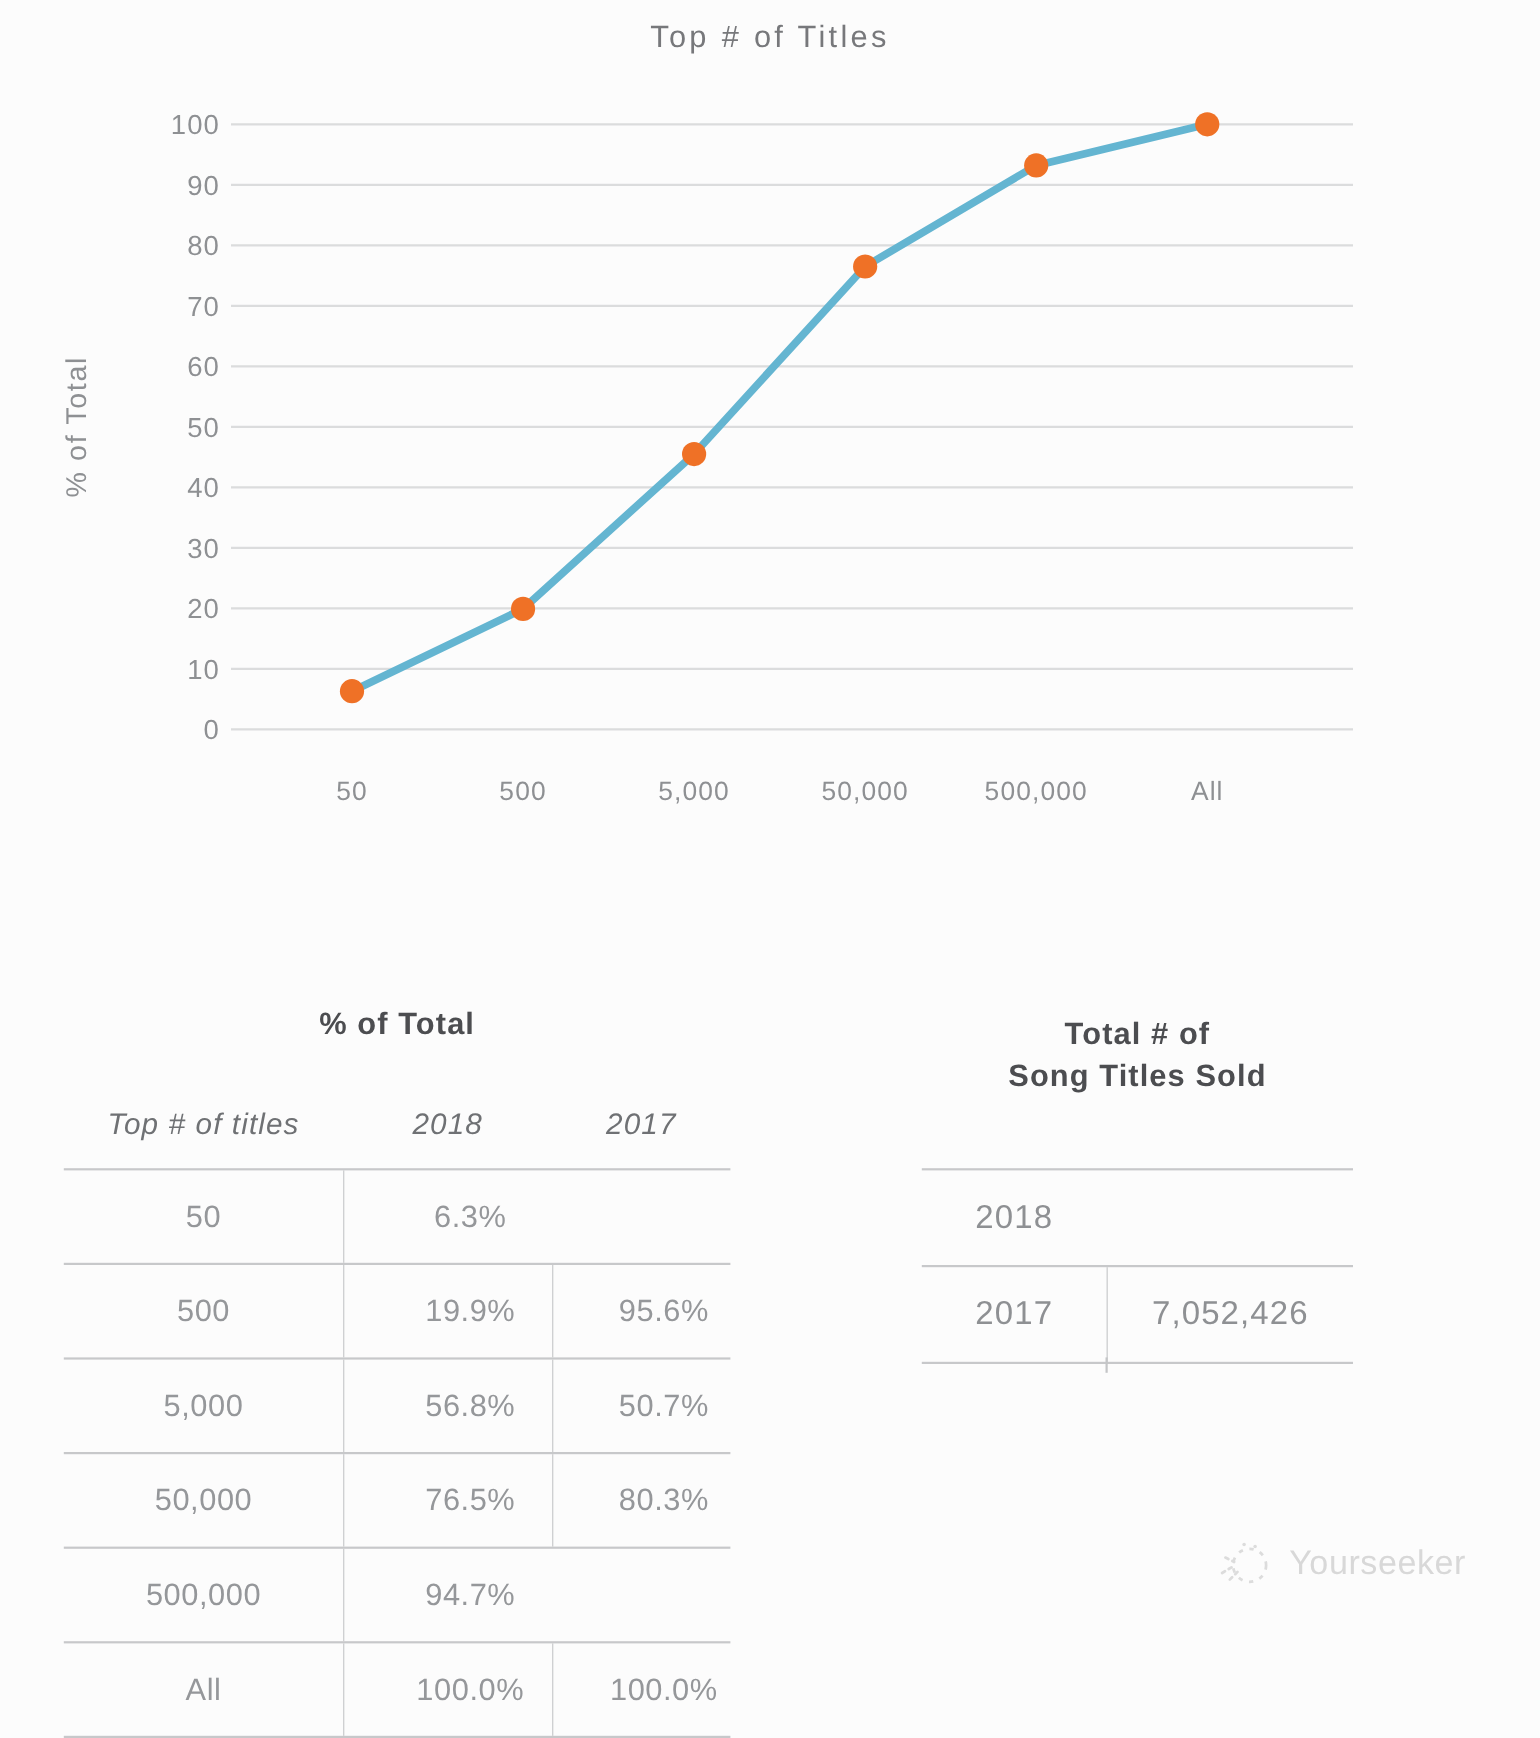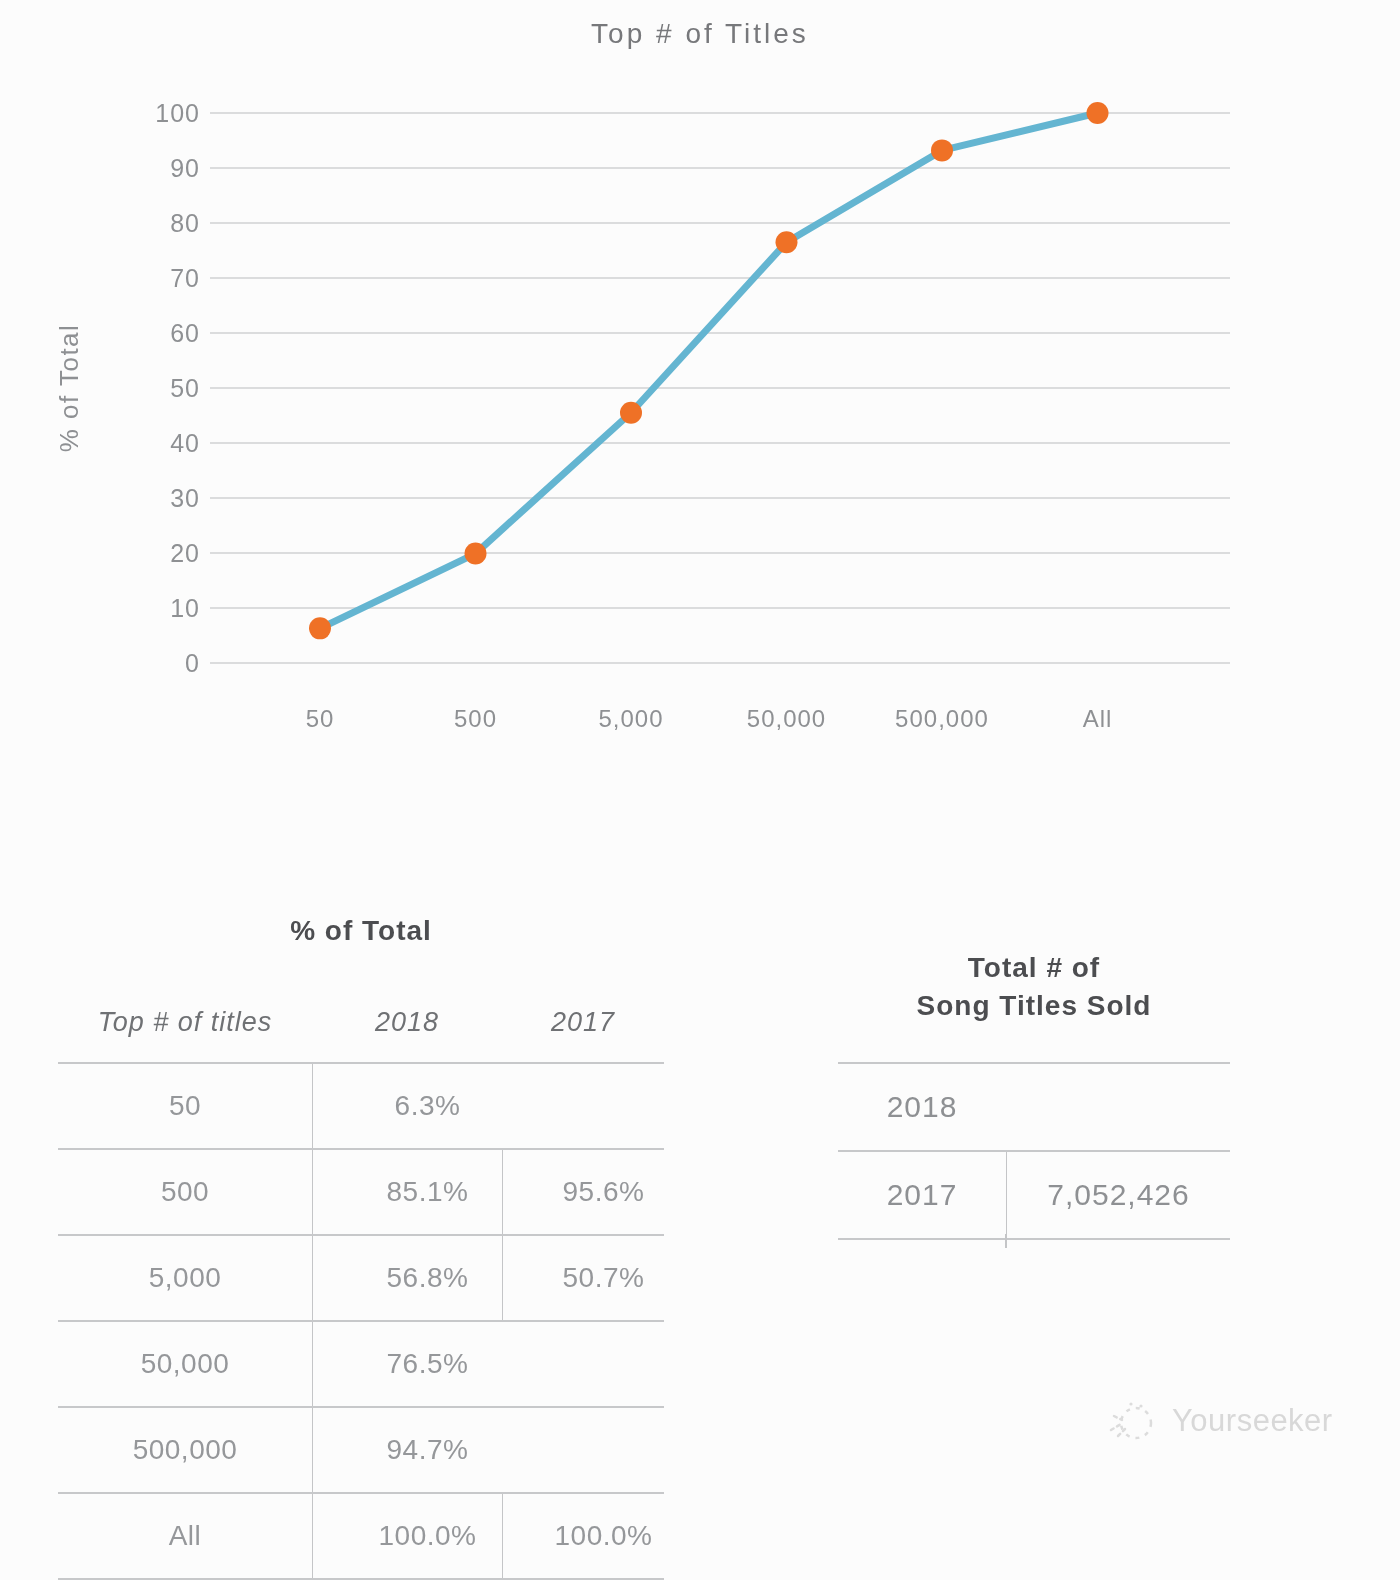--- a/index.html
+++ b/index.html
@@ -34,21 +34,21 @@
   .pct-row{
     display:grid;grid-template-columns:254px 190px 162px;height:84px;
     border-bottom:2px solid #C7C8CA;
   }
   .pct-row .cell{
     display:flex;align-items:center;justify-content:center;
     font-size:28px;color:#95979A;letter-spacing:0.5px;
   }
   .pct-row .cell + .cell{border-left:1.5px solid #C4C5C7;padding-left:40px;}
   .sold-table{position:absolute;left:838px;top:915px;width:392px;height:330px;}
-  .sold-title{position:absolute;top:6px;width:100%;line-height:38px;margin-top:28px;}
+  .sold-title{position:absolute;top:6px;width:100%;line-height:38px;}
   .sold-body{position:absolute;top:147px;left:0;width:100%;border-top:2px solid #C7C8CA;}
   .sold-row{
     display:grid;grid-template-columns:168px 224px;height:86px;
     border-bottom:2px solid #C7C8CA;
   }
   .sold-row .cell{
     display:flex;align-items:center;justify-content:center;
     font-size:30px;color:#8E9093;letter-spacing:1px;
   }
   .sold-row .cell + .cell{border-left:1.5px solid #C4C5C7;}
@@ -115,31 +115,32 @@
     <span>2018</span>
     <span>2017</span>
   </div>
   <div class="pct-body">
     <div class="pct-row">
       <div class="cell">50</div>
       <div class="cell">6.3%</div>
     </div>
     <div class="pct-row">
       <div class="cell">500</div>
-      <div class="cell">85.1%</div>
+      <div class="cell">19.9%</div>
       <div class="cell">95.6%</div>
     </div>
     <div class="pct-row">
       <div class="cell">5,000</div>
       <div class="cell">56.8%</div>
       <div class="cell">50.7%</div>
     </div>
     <div class="pct-row">
       <div class="cell">50,000</div>
       <div class="cell">76.5%</div>
+      <div class="cell">80.3%</div>
     </div>
     <div class="pct-row">
       <div class="cell">500,000</div>
       <div class="cell">94.7%</div>
     </div>
     <div class="pct-row">
       <div class="cell">All</div>
       <div class="cell">100.0%</div>
       <div class="cell">100.0%</div>
     </div>

